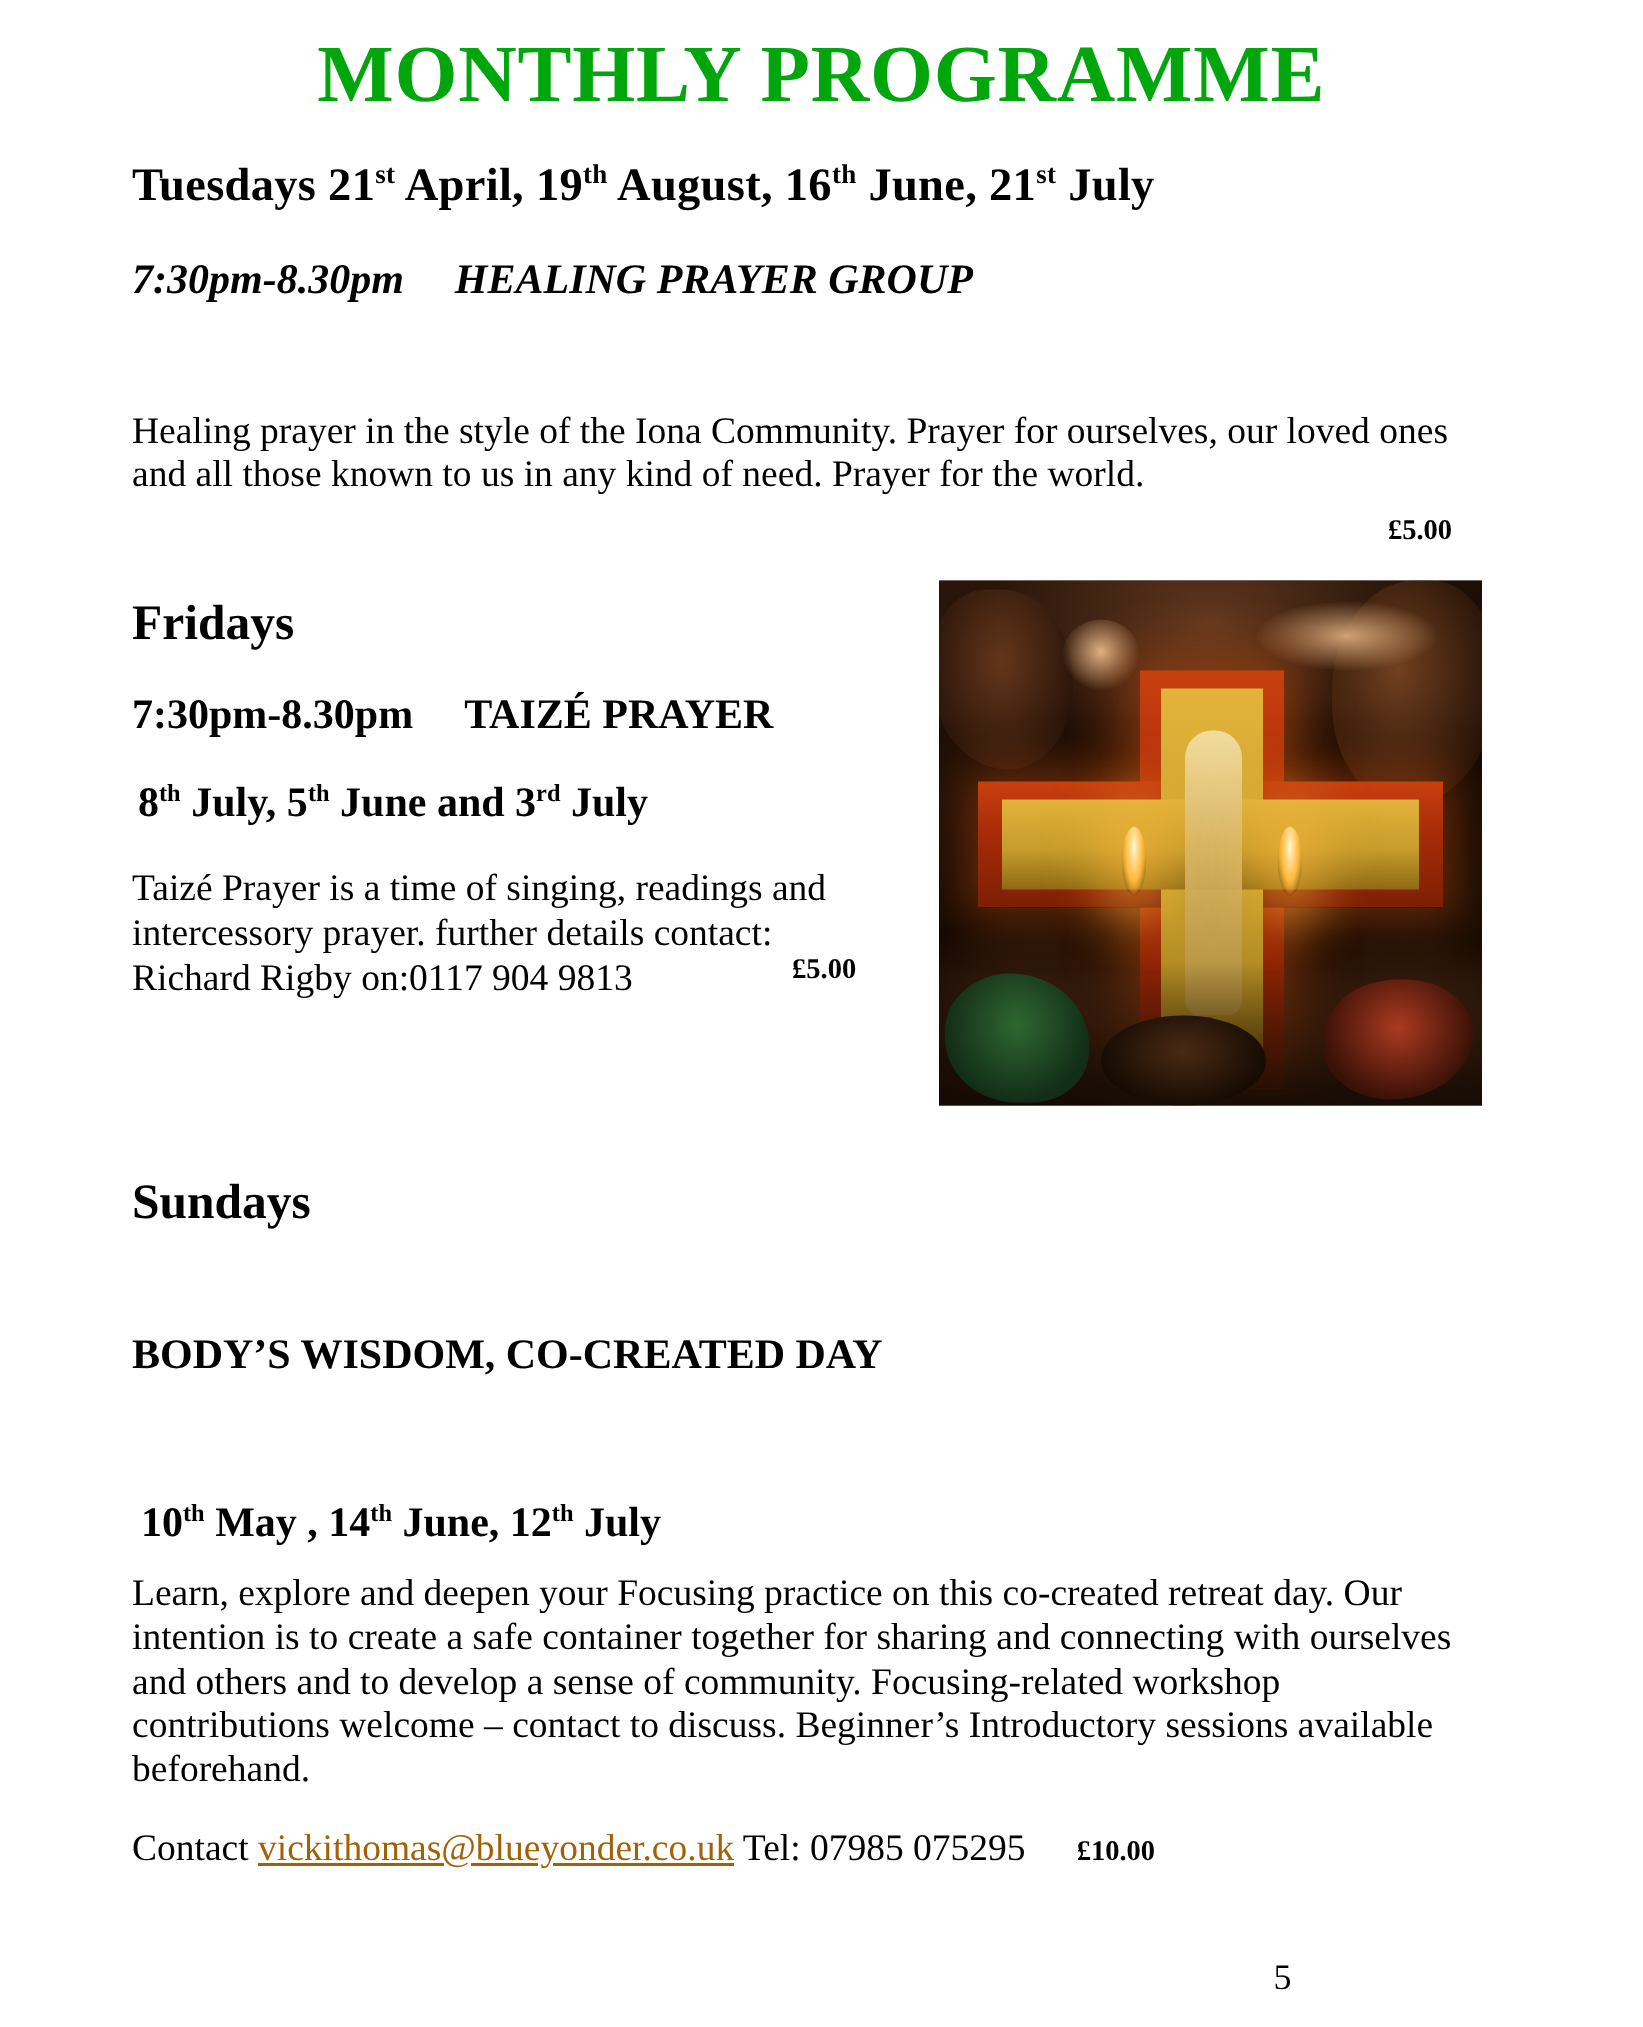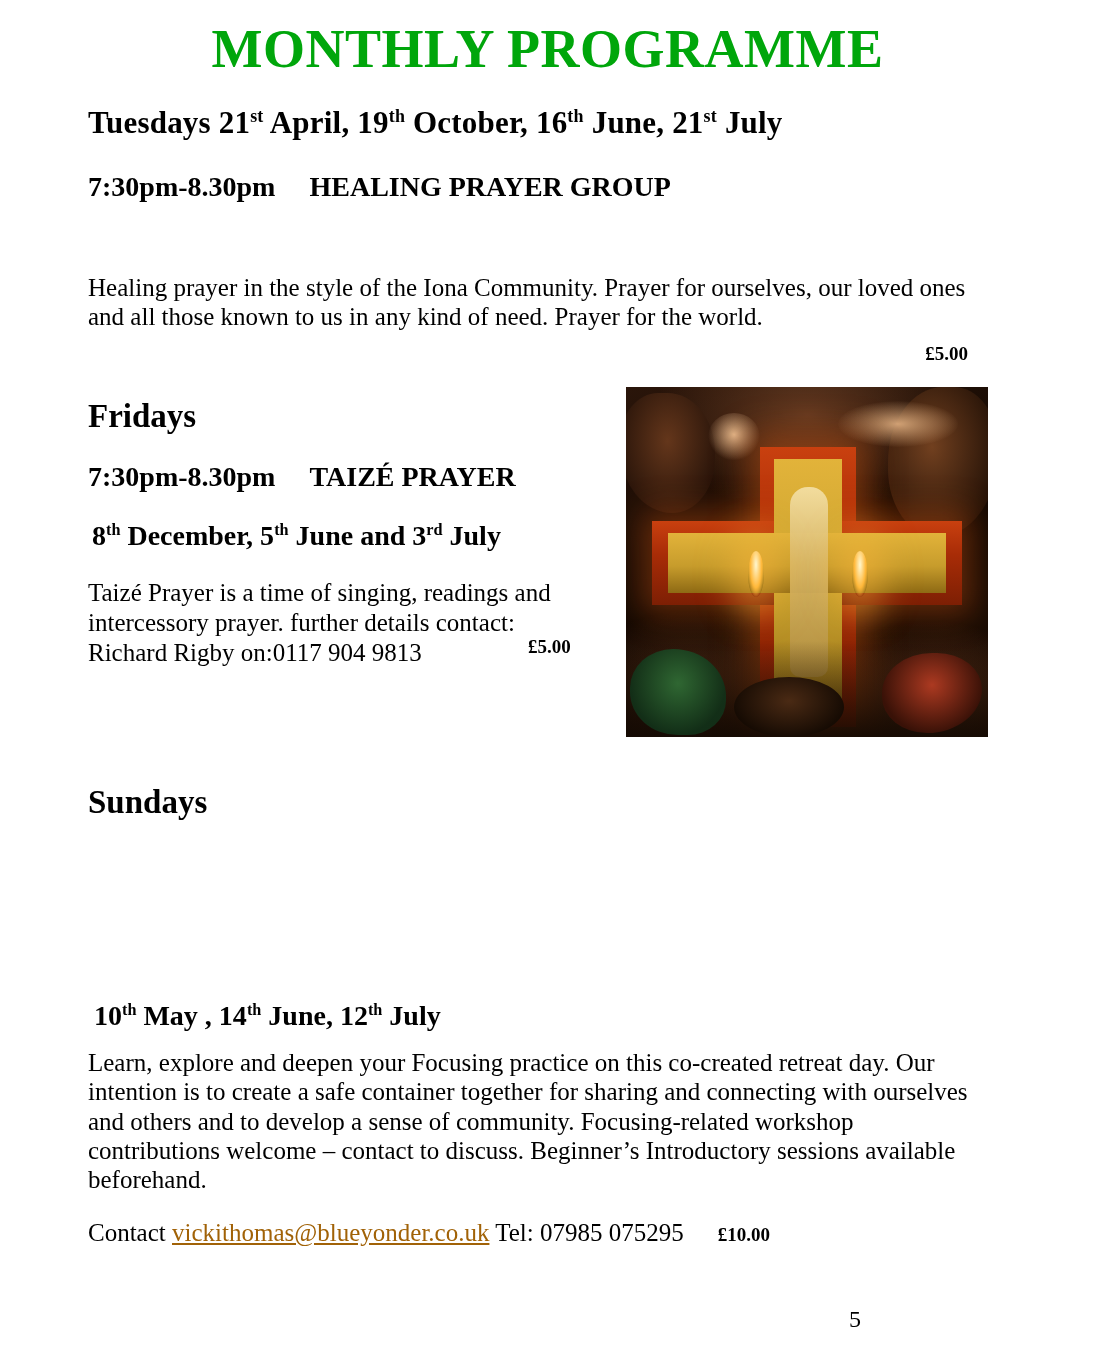--- a/index.html
+++ b/index.html
@@ -178,24 +178,24 @@
   }
 </style>
 </head>
 <body>
 
 <div class="page">
 
   <div class="title">MONTHLY PROGRAMME</div>
 
   <div class="block heading-line" style="left:88px; top:105px; width:900px;">
-    <span>Tuesdays 21</span><sup>st</sup><span> April, 19</span><sup>th</sup><span> October, 16</span><sup>th</sup><span> June, 21</span><sup>st</sup><span> July</span>
-  </div>
-
-  <div class="block time-line" style="left:88px; top:171px; width:900px;">
+    <span>Tuesdays 21</span><sup>st</sup><span> April, 19</span><sup>th</sup><span> August, 16</span><sup>th</sup><span> June, 21</span><sup>st</sup><span> July</span>
+  </div>
+
+  <div class="block time-line" style="left:88px; top:171px; width:900px;font-style:italic;">
     <span>7:30pm-8.30pm</span><span class="inline-gap"></span><span>HEALING PRAYER GROUP</span>
   </div>
 
   <div class="block body-text" style="left:88px; top:273px; width:905px;">Healing prayer in the style of the Iona Community. Prayer for ourselves, our loved ones and all those known to us in any kind of need. Prayer for the world.</div>
 
   <div class="block price" style="left:0px; top:343px; width:968px; text-align:right;">£5.00</div>
 
   <div class="photo">
     <div class="bg"></div>
     <div class="figure-left"></div>
@@ -217,30 +217,31 @@
     <div class="person-br"></div>
   </div>
 
   <div class="block day-heading" style="left:88px; top:398px;">Fridays</div>
 
   <div class="block time-line" style="left:88px; top:461px;">
     <span>7:30pm-8.30pm</span><span class="inline-gap"></span><span>TAIZÉ PRAYER</span>
   </div>
 
   <div class="block time-line" style="left:92px; top:520px;">
-    <span>8</span><sup>th</sup><span>  December, 5</span><sup>th</sup><span> June and 3</span><sup>rd</sup><span> July</span>
+    <span>8</span><sup>th</sup><span>  July, 5</span><sup>th</sup><span> June and 3</span><sup>rd</sup><span> July</span>
   </div>
 
   <div class="block body-text" style="left:88px; top:578px; width:530px;">Taizé Prayer is a time of singing, readings and</div>
   <div class="block body-text" style="left:88px; top:608px; width:530px;">intercessory prayer. further details contact:</div>
   <div class="block body-text" style="left:88px; top:638px; width:530px;">Richard Rigby on:0117 904 9813</div>
   <div class="block price" style="left:528px; top:636px;">£5.00</div>
 
   <div class="block day-heading" style="left:88px; top:784px;">Sundays</div>
 
+  <div class="block time-line" style="left:88px; top:888px; width:900px;">BODY’S WISDOM, CO-CREATED DAY</div>
 
   <div class="block time-line" style="left:94px; top:1000px;">
     <span>10</span><sup>th</sup><span> May , 14</span><sup>th</sup><span> June, 12</span><sup>th</sup><span> July</span>
   </div>
 
   <div class="block body-text" style="left:88px; top:1048px; width:880px;">Learn, explore and deepen your Focusing practice on this co-created retreat day.  Our intention is to create a safe container together for sharing and connecting with ourselves and others and to develop a sense of community. Focusing-related workshop contributions welcome – contact to discuss. Beginner’s Introductory sessions available beforehand.</div>
 
   <div class="block body-text" style="left:88px; top:1218px; width:900px;">
     <span>Contact </span><span class="link">vickithomas@blueyonder.co.uk</span><span>  Tel: 07985 075295</span><span class="inline-gap"></span><span class="price">£10.00</span>
   </div>

